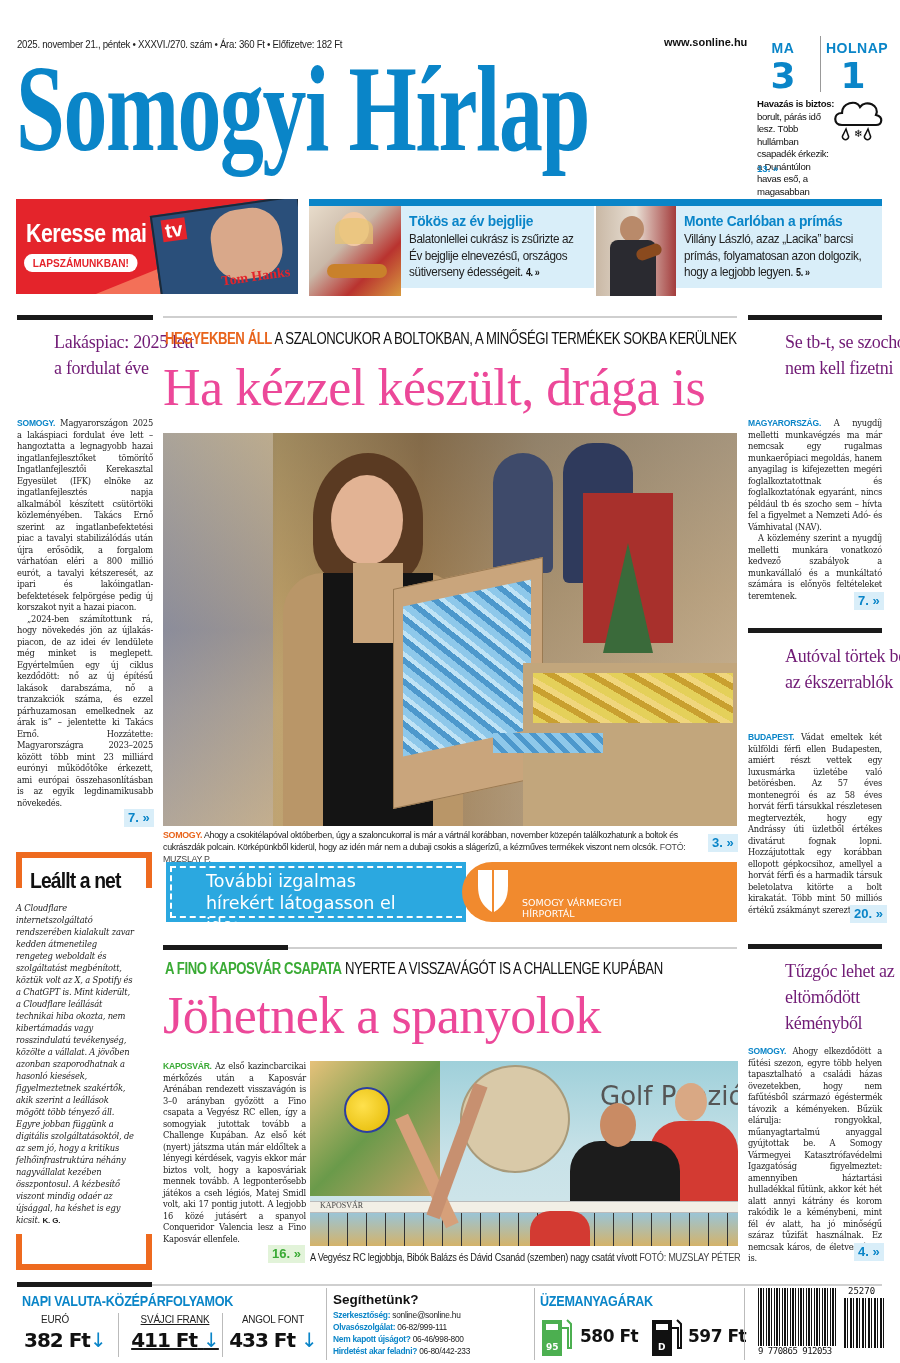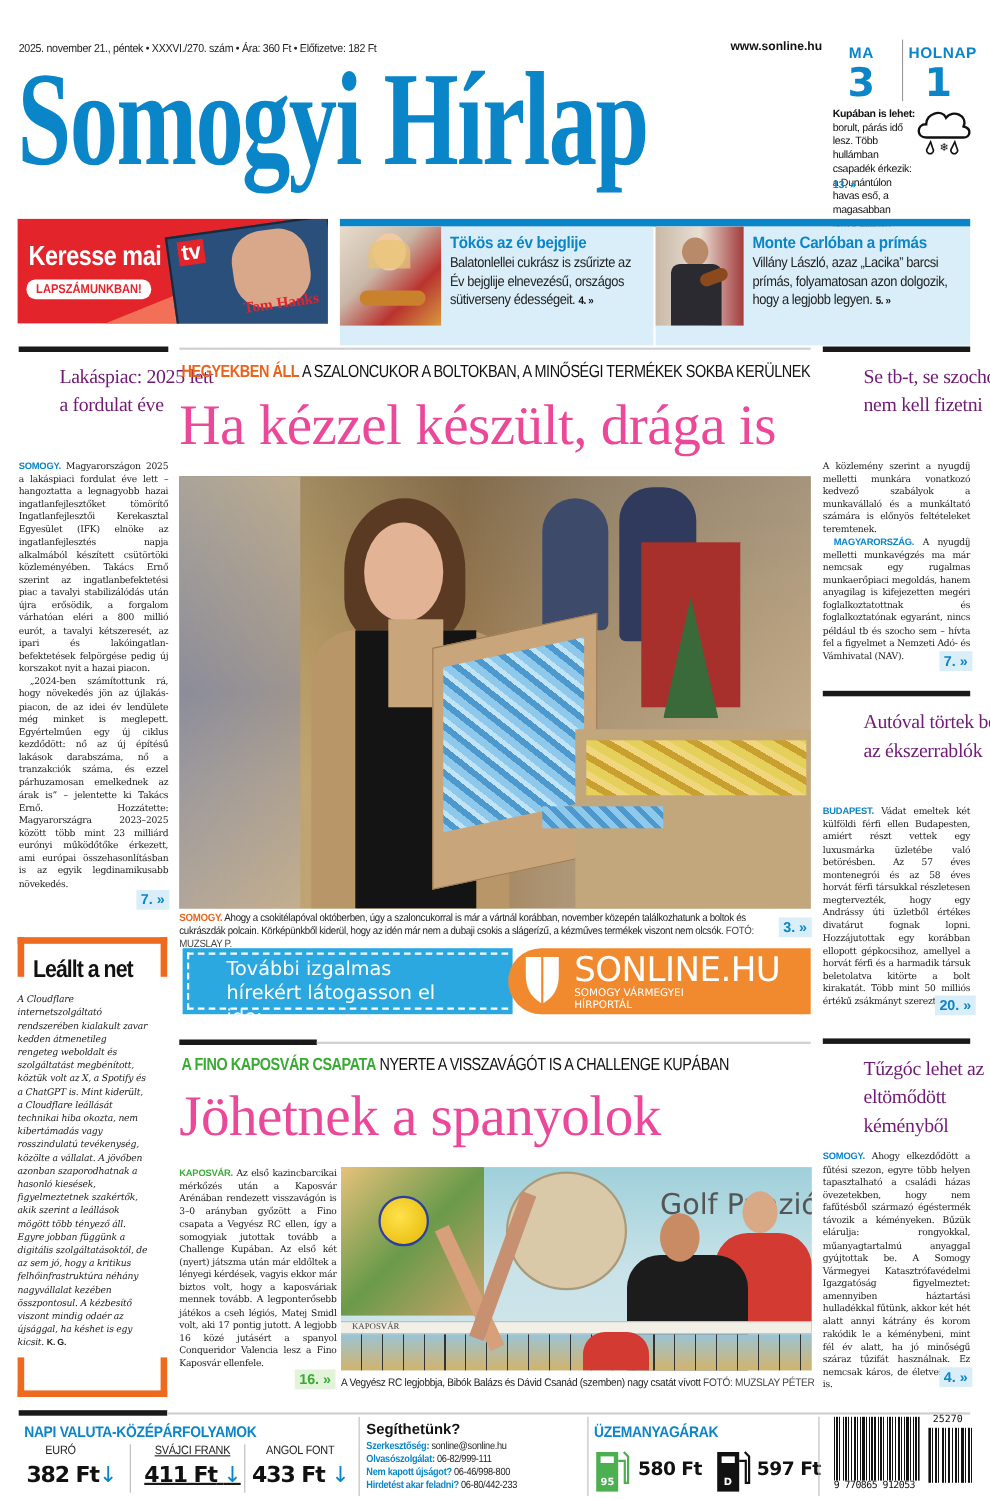--- a/index.html
+++ b/index.html
@@ -25,21 +25,21 @@
   .promo-tv { left: 16px; top: 199px; width: 282px; height: 95px; background: #e4242b; overflow: hidden; }
   .promo-tv .stripe { position: absolute; left: 70px; top: 50px; width: 260px; height: 90px; background: #f37058; transform: rotate(-22deg); }
   .promo-tv .headline { position: absolute; left: 10px; top: 20px; font-size: 25px; font-weight: bold; color: #fff; letter-spacing: -0.5px; transform: scaleX(0.85); transform-origin: left; white-space: nowrap; z-index: 2; }
   .promo-tv .pill { position: absolute; left: 8px; top: 55px; background: #fff; color: #e4242b; border-radius: 12px; padding: 3px 10px; font-size: 11.5px; font-weight: bold; z-index: 2; transform: scaleX(0.88); transform-origin: left; }
   .promo-tv .mag { position: absolute; left: 140px; top: 6px; width: 150px; height: 100px; background: #2a4f7a; transform: rotate(-8deg); border: 2px solid #1a2a3a; z-index: 2; }
   .promo-tv .mag .tv { position: absolute; left: 8px; top: 4px; background: #e4242b; color: #fff; font-weight: bold; font-size: 20px; padding: 0 3px; line-height: 22px; }
   .promo-tv .mag .face { position: absolute; left: 55px; top: 4px; width: 70px; height: 70px; border-radius: 40%; background: #d9a88a; }
   .promo-tv .mag .name { position: absolute; left: 60px; top: 66px; color: #e4242b; font-family: "Liberation Serif", serif; font-weight: bold; font-size: 14px; line-height: 13px; }
 
   .teaser-bar { left: 309px; top: 199px; width: 573px; height: 7px; background: #0a85c8; }
-  .teaser { top: 206px; height: 108px; background: #d9eef9; }
+  .teaser { top: 206px; height: 82px; background: #d9eef9; }
   .teaser .img { position: absolute; left: 0; top: 0; width: 92px; height: 90px; }
   .teaser .ttl { position: absolute; font-size: 15px; font-weight: bold; color: #0a85c8; letter-spacing: -0.3px; transform: scaleX(0.92); transform-origin: left; white-space: nowrap; }
   .teaser .txt { position: absolute; font-size: 13px; line-height: 16.5px; color: #222; letter-spacing: -0.4px; transform: scaleX(0.9); transform-origin: left top; width: 200px; }
   .teaser .ref { font-weight: bold; font-size: 10px; color: #111; }
 
   
   .rule-black { height: 5px; background: #1a1a1a; }
   .rule-grey { height: 2px; background: #cfcfcf; }
   .side-title { font-family: "Liberation Serif", serif; font-size: 18px; line-height: 26px; color: #701a75; letter-spacing: -0.3px; margin-left: 37px; }
   .side-body { font-family: "DejaVu Serif", serif; font-size: 8.3px; line-height: 11.5px; text-align: justify; color: #222; letter-spacing: -0.2px; }
@@ -98,21 +98,21 @@
 <div class="abs wx-col" style="left:760px;">
   <div class="wx-label">MA</div>
   <div class="wx-temp">3</div>
 </div>
 <div class="abs wx-divider"></div>
 <div class="abs wx-col" style="left:826px;width:54px;">
   <div class="wx-label">HOLNAP</div>
   <div class="wx-temp">1</div>
 </div>
 <div class="abs wx-text">
-  <b>Kupában is lehet:</b>
+  <b>Havazás is biztos:</b>
   <div style="width:72px;">borult, párás idő lesz. Több hullámban csapadék érkezik: a Dunántúlon havas eső, a magasabban fekvő tájakon pedig havazás is lehet.</div>
 </div>
 <div class="abs" style="left:757px;top:163px;font-size:9.6px;color:#0a85c8;font-weight:bold;">13. »</div>
 <svg class="abs cloud-icon" viewBox="0 0 56 46">
   <path d="M12 30 C3 30 3 18 12 18 C12 8 26 4 30 12 C36 4 50 10 46 20 C54 22 52 30 46 30 Z" fill="#fff" stroke="#111" stroke-width="2.2"></path>
   <path d="M16 34 l-3 6 a3 3 0 1 0 5 0 z" fill="none" stroke="#111" stroke-width="1.5"></path>
   <path d="M38 34 l-3 6 a3 3 0 1 0 5 0 z" fill="none" stroke="#111" stroke-width="1.5"></path>
   <text x="24" y="42" font-size="10" font-family="DejaVu Sans, sans-serif">❄</text>
 </svg>
 
@@ -212,21 +212,20 @@
 
 <div class="abs banner-left">
   <div class="dash"></div>
   <div class="txt" style="padding:0 40px;">További izgalmas hírekért látogasson el ide:</div>
 </div>
 <div class="abs banner-right">
   <svg class="shield" viewBox="0 0 34 46">
     <path d="M2 2 L16 2 L16 44 C6 38 2 30 2 18 Z" fill="#fff"></path>
     <path d="M18 2 L32 2 L32 18 C32 30 28 38 18 44 Z" fill="#fff"></path>
   </svg>
-  <div class="big">SONLINE.HU</div>
   <div class="small">
     <div>SOMOGY VÁRMEGYEI</div>
     <div>HÍRPORTÁL</div>
   </div>
 </div>
 
 <div class="abs" style="left:163px;top:945px;width:125px;height:5px;background:#1a1a1a;"></div>
 <div class="abs rule-grey" style="left:288px;top:947px;width:449px;"></div>
 <div class="abs kicker" style="left:165px;top:960px;">
   <span class="hl" style="color:#3aaa35;">A FINO KAPOSVÁR CSAPATA</span>
@@ -255,22 +254,22 @@
   <div style="position:absolute;left:220px;top:150px;width:60px;height:35px;background:#d33a32;border-radius:20px 20px 0 0;"></div>
 </div>
 <div class="abs caption" style="left:310px;top:1252px;width:470px;font-size:10px;">
   <span>A Vegyész RC legjobbja, Bibók Balázs és Dávid Csanád (szemben) nagy csatát vívott</span>
   <span class="credit">FOTÓ: MUZSLAY PÉTER</span>
 </div>
 
 <div class="abs rule-black" style="left:748px;top:315px;width:134px;"></div>
 <div class="abs side-title" style="left:748px;top:329px;width:140px;">Se tb-t, se szochót nem kell fizetni</div>
 <div class="abs side-body" style="left:748px;top:418px;width:134px;">
+  <p><span class="kw">MAGYARORSZÁG.</span> <span>A nyugdíj melletti munkavégzés ma már nemcsak egy rugalmas munkaerőpiaci megoldás, hanem anyagilag is kifejezetten megéri foglalkoztatottnak és foglalkoztatónak egyaránt, nincs például tb és szocho sem – hívta fel a figyelmet a Nemzeti Adó- és Vámhivatal (NAV).</span></p>
   <p><span>A közlemény szerint a nyugdíj melletti munkára vonatkozó kedvező szabályok a munkavállaló és a munkáltató számára is előnyös feltételeket teremtenek.</span></p>
-  <p><span class="kw">MAGYARORSZÁG.</span> <span>A nyugdíj melletti munkavégzés ma már nemcsak egy rugalmas munkaerőpiaci megoldás, hanem anyagilag is kifejezetten megéri foglalkoztatottnak és foglalkoztatónak egyaránt, nincs például tb és szocho sem – hívta fel a figyelmet a Nemzeti Adó- és Vámhivatal (NAV).</span></p>
 </div>
 <div class="abs ref-box" style="left:854px;top:592px;">7. »</div>
 
 <div class="abs rule-black" style="left:748px;top:628px;width:134px;"></div>
 <div class="abs side-title" style="left:748px;top:643px;width:140px;">Autóval törtek be az ékszerrablók</div>
 <div class="abs side-body" style="left:748px;top:732px;width:134px;">
   <p><span class="kw">BUDAPEST.</span> <span>Vádat emeltek két külföldi férfi ellen Budapesten, amiért részt vettek egy luxusmárka üzletébe való betörésben. Az 57 éves montenegrói és az 58 éves horvát férfi társukkal részletesen megtervezték, hogy egy Andrássy úti üzletből értékes divatárut fognak lopni. Hozzájutottak egy korábban ellopott gépkocsihoz, amellyel a horvát férfi és a harmadik társuk beletolatva kitörte a bolt kirakatát. Több mint 50 milliós értékű zsákmányt szereztek.</span></p>
 </div>
 <div class="abs ref-box" style="left:850px;top:905px;">20. »</div>
 

